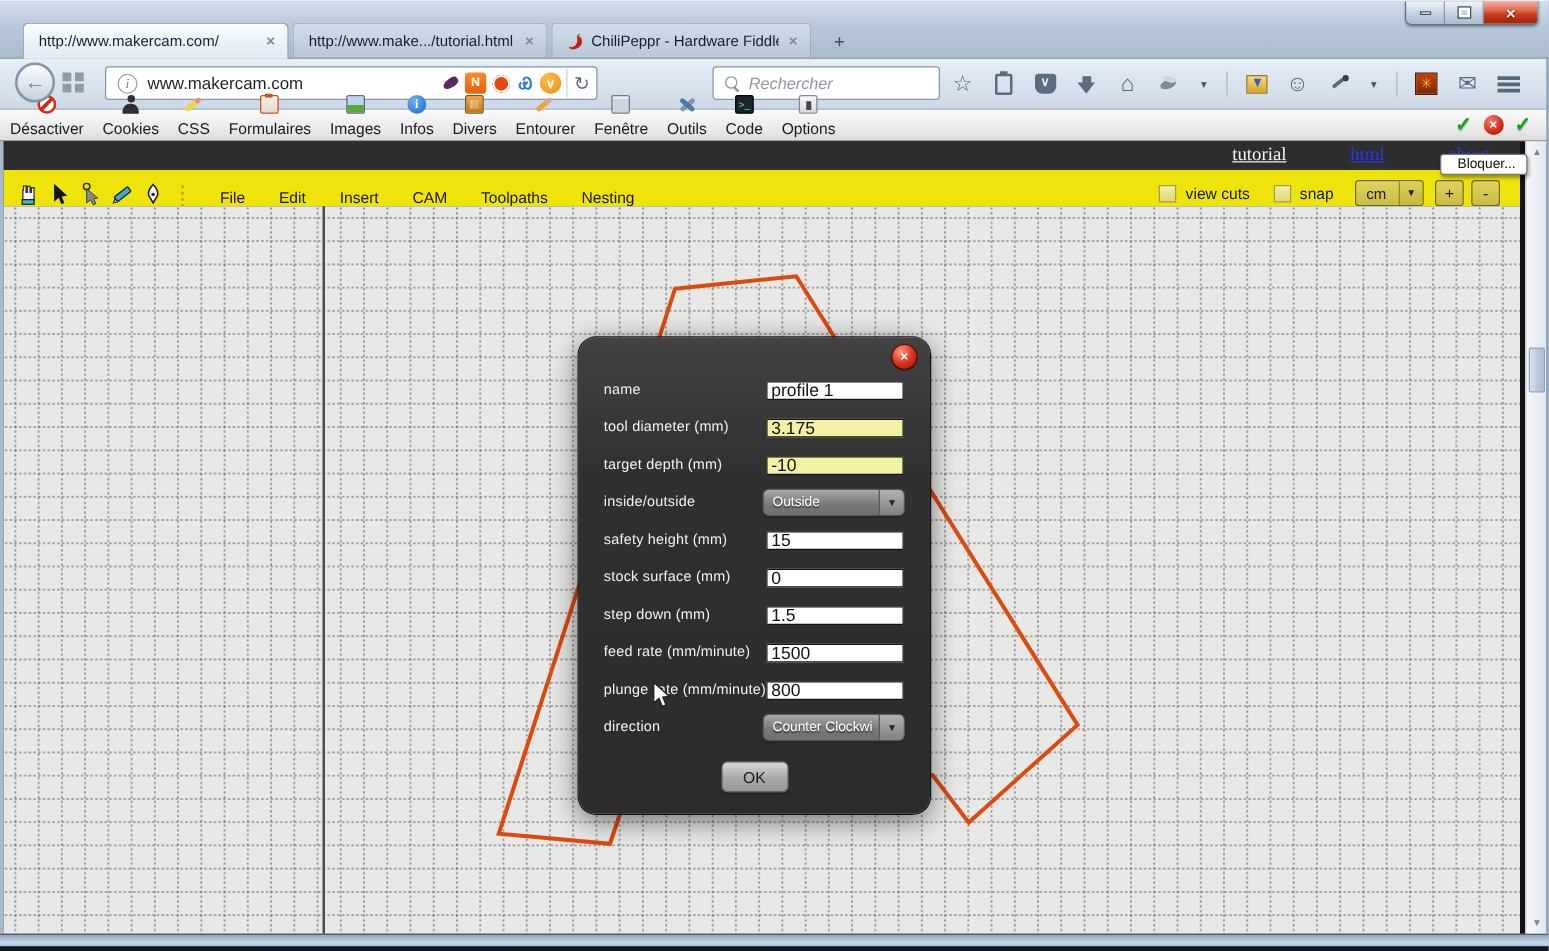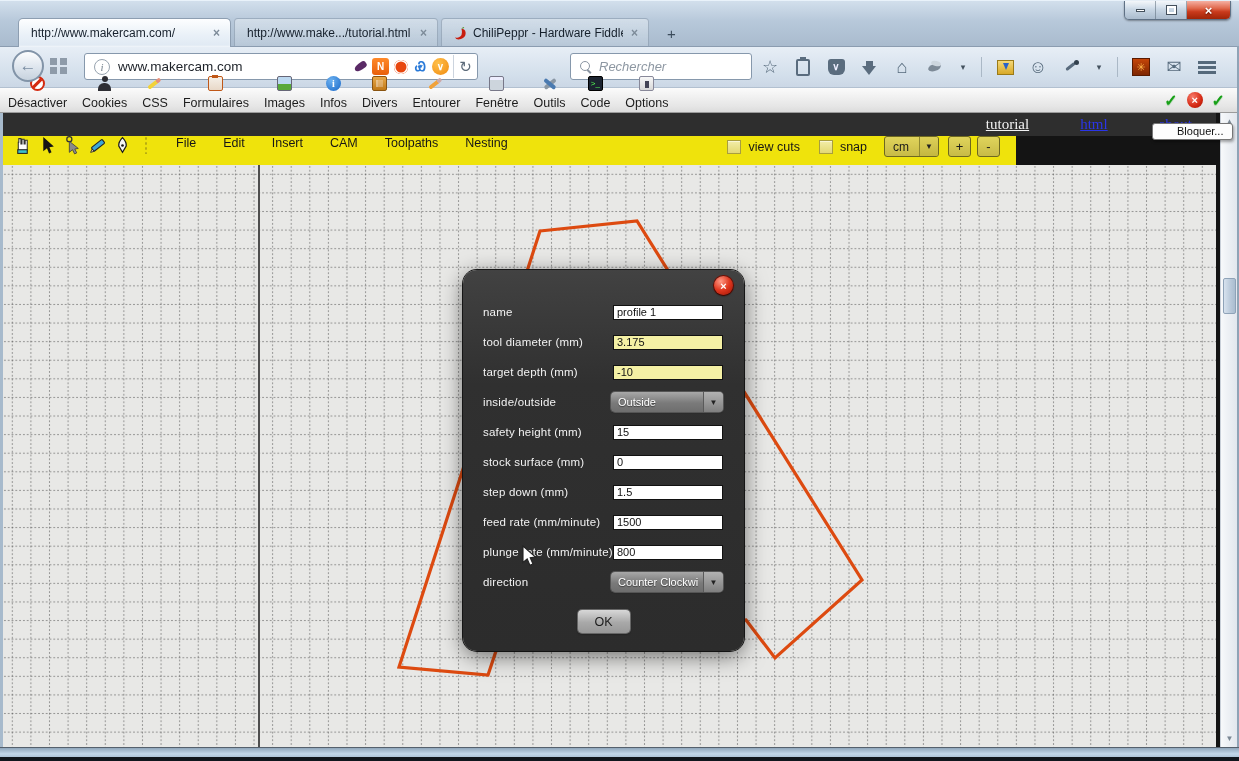--- a/index.html
+++ b/index.html
@@ -158,22 +158,22 @@
 
   
   .page { position:absolute; left:3px; top:113px; width:1217px; height:634px; background:#141414; }
   .pg-black { position:absolute; left:0; top:0; width:1213px; height:23px; background:#2e2e2e;
     display:flex; align-items:center; justify-content:flex-end; padding-right:24px; gap:7px;
     font-family:"Liberation Serif", serif; font-size:15px; }
   .pg-black a { text-decoration:underline;padding-left:44px; }
   .lnk-tutorial { color:#f2f2f2; }
   .lnk-blue { color:#2b35e8; }
 
-  .pg-yellow { position:absolute; left:0; top:23px; width:1013px; height:29px; background:#efe30c;
-    display:flex; align-items:flex-start; }
+  .pg-yellow { position:absolute; left:0; top:23px; width:1213px; height:29px; background:#efe30c;
+    display:flex; align-items:flex-end; }
   .tools { display:flex; align-items:center; gap:6px; padding-left:10px; }
   .tools svg { display:block; }
   .dotsep { width:4px; height:18px; margin-left:12px;
     background-image:radial-gradient(circle, #b8ad10 1px, transparent 1.4px);
     background-size:4px 5px; }
   .menus { display:flex; align-items:center; gap:27px; margin-left:28px; font-size:12.5px; color:#161616; }
   .yright { margin-left:auto; display:flex; align-items:center; gap:9px; padding-right:16px; font-size:12.5px; color:#161616; }
   .ycheck { width:14px; height:14px; background:linear-gradient(#f2eda8,#e2d873); border:1px solid #a89e3e;
     box-shadow:0 1px 0 #fff8 inset; }
   .ylabel { margin-left:-2px; }
@@ -201,36 +201,36 @@
     background:linear-gradient(#424242, #303030 30%, #2c2c2c); border-radius:14px;
     box-shadow:0 5px 22px rgba(0,0,0,.55), 0 0 0 1px #1d1d1d; }
   .dlg-close { position:absolute; top:6px; right:11px; width:19px; height:19px; border-radius:50%;
     background:radial-gradient(circle at 35% 28%, #ff9a86, #e03820 48%, #9e1000);
     box-shadow:0 1px 2px #000a, 0 0 0 1px #7a0d00;
     color:#fff; font-size:11px; font-weight:bold; display:flex; align-items:center; justify-content:center; }
   .dlg-rows { position:absolute; top:27px; left:0; right:0; }
   .dlg-row { height:30px; display:flex; align-items:center; padding:0 21px 0 20px; }
   .dlg-row .lbl { flex:1; font-size:11.5px; color:#f2f2f2; letter-spacing:.2px; }
   .dlg-row input { width:110px; height:15px; border:1px solid #111; background:#fff;
-    font-family:"Liberation Sans",sans-serif; font-size:11px; color:#111; padding:0 3px; outline:none; }
+    font-family:"Liberation Sans",sans-serif; font-size:14px; color:#111; padding:0 3px; outline:none; }
   .dlg-row input.yellow { background:#f4f0a4; }
   .dselect { width:112px; height:20px; border-radius:4px; overflow:hidden; display:flex; align-items:center;
     background:linear-gradient(#a8a8a8,#7a7a7a 55%, #6e6e6e); box-shadow:0 0 0 1px #555, 0 1px 1px #0008;
   }
   .dselect .sval { flex:1; padding-left:7px; font-size:11px; color:#fff; white-space:nowrap; overflow:hidden; text-shadow:0 1px 1px #0008; }
   .dselect .sarr { width:20px; height:100%; border-left:1px solid #5a5a5a; display:flex; align-items:center; justify-content:center;
     font-size:8px; color:#222; background:linear-gradient(#b2b2b2,#808080); }
   .okbtn { position:absolute; left:50%; transform:translateX(-50%); top:340px; width:52px; height:23px;
     background:linear-gradient(#d8d8d8,#a8a8a8 55%, #989898); border-radius:4px;
     box-shadow:0 0 0 1px #666, 0 1px 2px #0009; font-size:12.5px; color:#1c1c1c;
     display:flex; align-items:center; justify-content:center; }
 
   
   .tooltip { position:absolute; left:1152px; top:123px; z-index:30; background:#fdfdfd;
-    border:1px solid #767676; border-radius:3px; padding:1px 9px 2px 24px; font-size:11px; color:#111;
+    border:1px solid #767676; border-radius:3px; padding:1px 9px 2px 13px; font-size:11px; color:#111;
     box-shadow:1px 2px 3px rgba(0,0,0,.35); }
 
   
   .vscroll { position:absolute; left:1220px; top:113px; width:17px; height:634px;
     background:linear-gradient(90deg, #f7f9fb, #eef1f5 40%, #e2e7ee); border-left:1px solid #c8cfd8; }
   .sarrbox { position:absolute; left:0; width:17px; height:17px; display:flex; align-items:center; justify-content:center; }
   .sarrbox.up { top:0; }
   .sarrbox.down { bottom:0; }
   .sarr-glyph { font-size:8px; color:#7b8894; }
   .sthumb { position:absolute; left:1.5px; top:165px; width:13px; height:36px; border-radius:2px;

